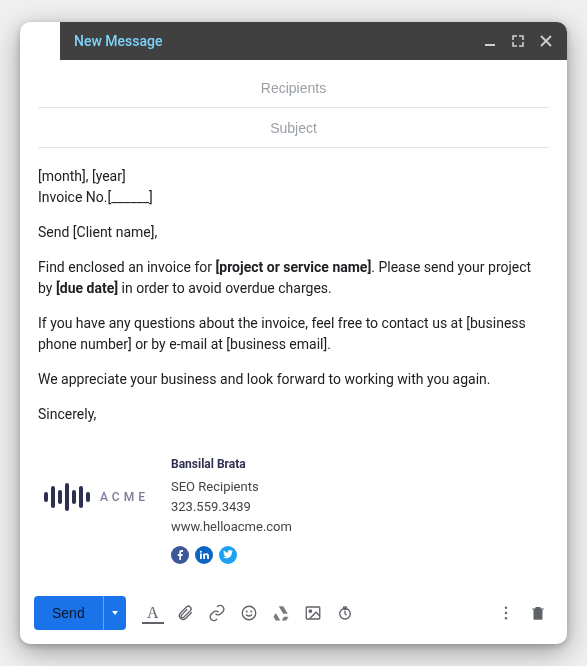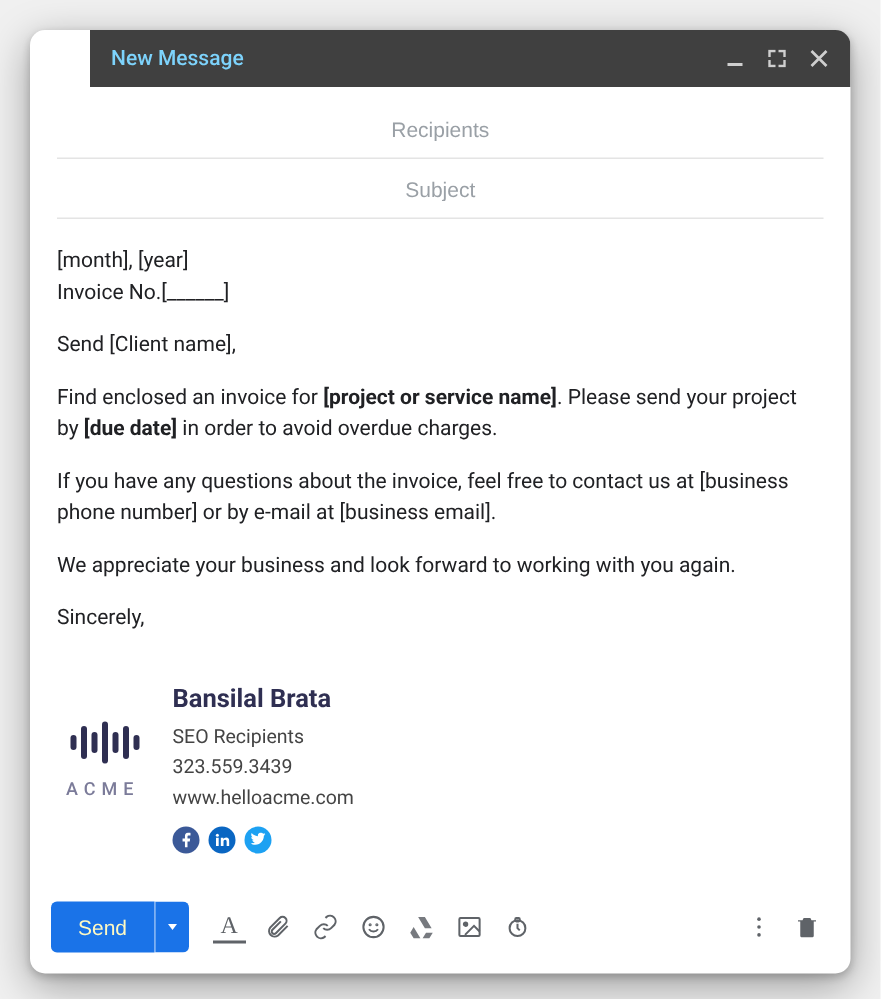--- a/index.html
+++ b/index.html
@@ -78,25 +78,24 @@
   .body-area .tight { margin-bottom: 0; }
   .body-area b { font-weight: 700; }
   .signature {
     display: flex;
     gap: 22px;
     padding: 6px 18px 22px 18px;
     align-items: flex-start;
   }
   .logo-block {
     display: flex;
-    align-items: flex-end;
+    align-items: center;
     gap: 10px;
     padding-top: 28px;
     padding-left: 6px;
-    flex-direction: column;
   }
   .logo-mark {
     display: flex;
     align-items: center;
     gap: 3px;
   }
   .logo-mark span {
     width: 4px;
     background: #2f2f52;
     border-radius: 2px;
@@ -107,21 +106,21 @@
     color: #7b7b99;
     font-weight: 500;
   }
   .sig-info {
     font-size: 13px;
     color: #444;
     line-height: 1.55;
   }
   .sig-name {
     color: #2f2f52;
-    font-size: 17px;
+    font-size: 12px;
     font-weight: 700;
     margin-bottom: 3px;
   }
   .socials {
     display: flex;
     gap: 6px;
     margin-top: 8px;
   }
   .social {
     width: 18px;
@@ -144,21 +143,21 @@
     align-items: center;
     padding: 10px 14px 14px 14px;
     gap: 2px;
   }
   .send-group {
     display: flex;
     margin-right: 10px;
   }
   .send-btn {
     background: #1a73e8;
-    color: #fef9c3;
+    color: #0f172a;
     border: none;
     padding: 9px 18px;
     font-size: 14px;
     font-weight: 500;
     border-radius: 4px 0 0 4px;
     cursor: pointer;
   }
   .send-more {
     background: #1a73e8;
     border: none;

